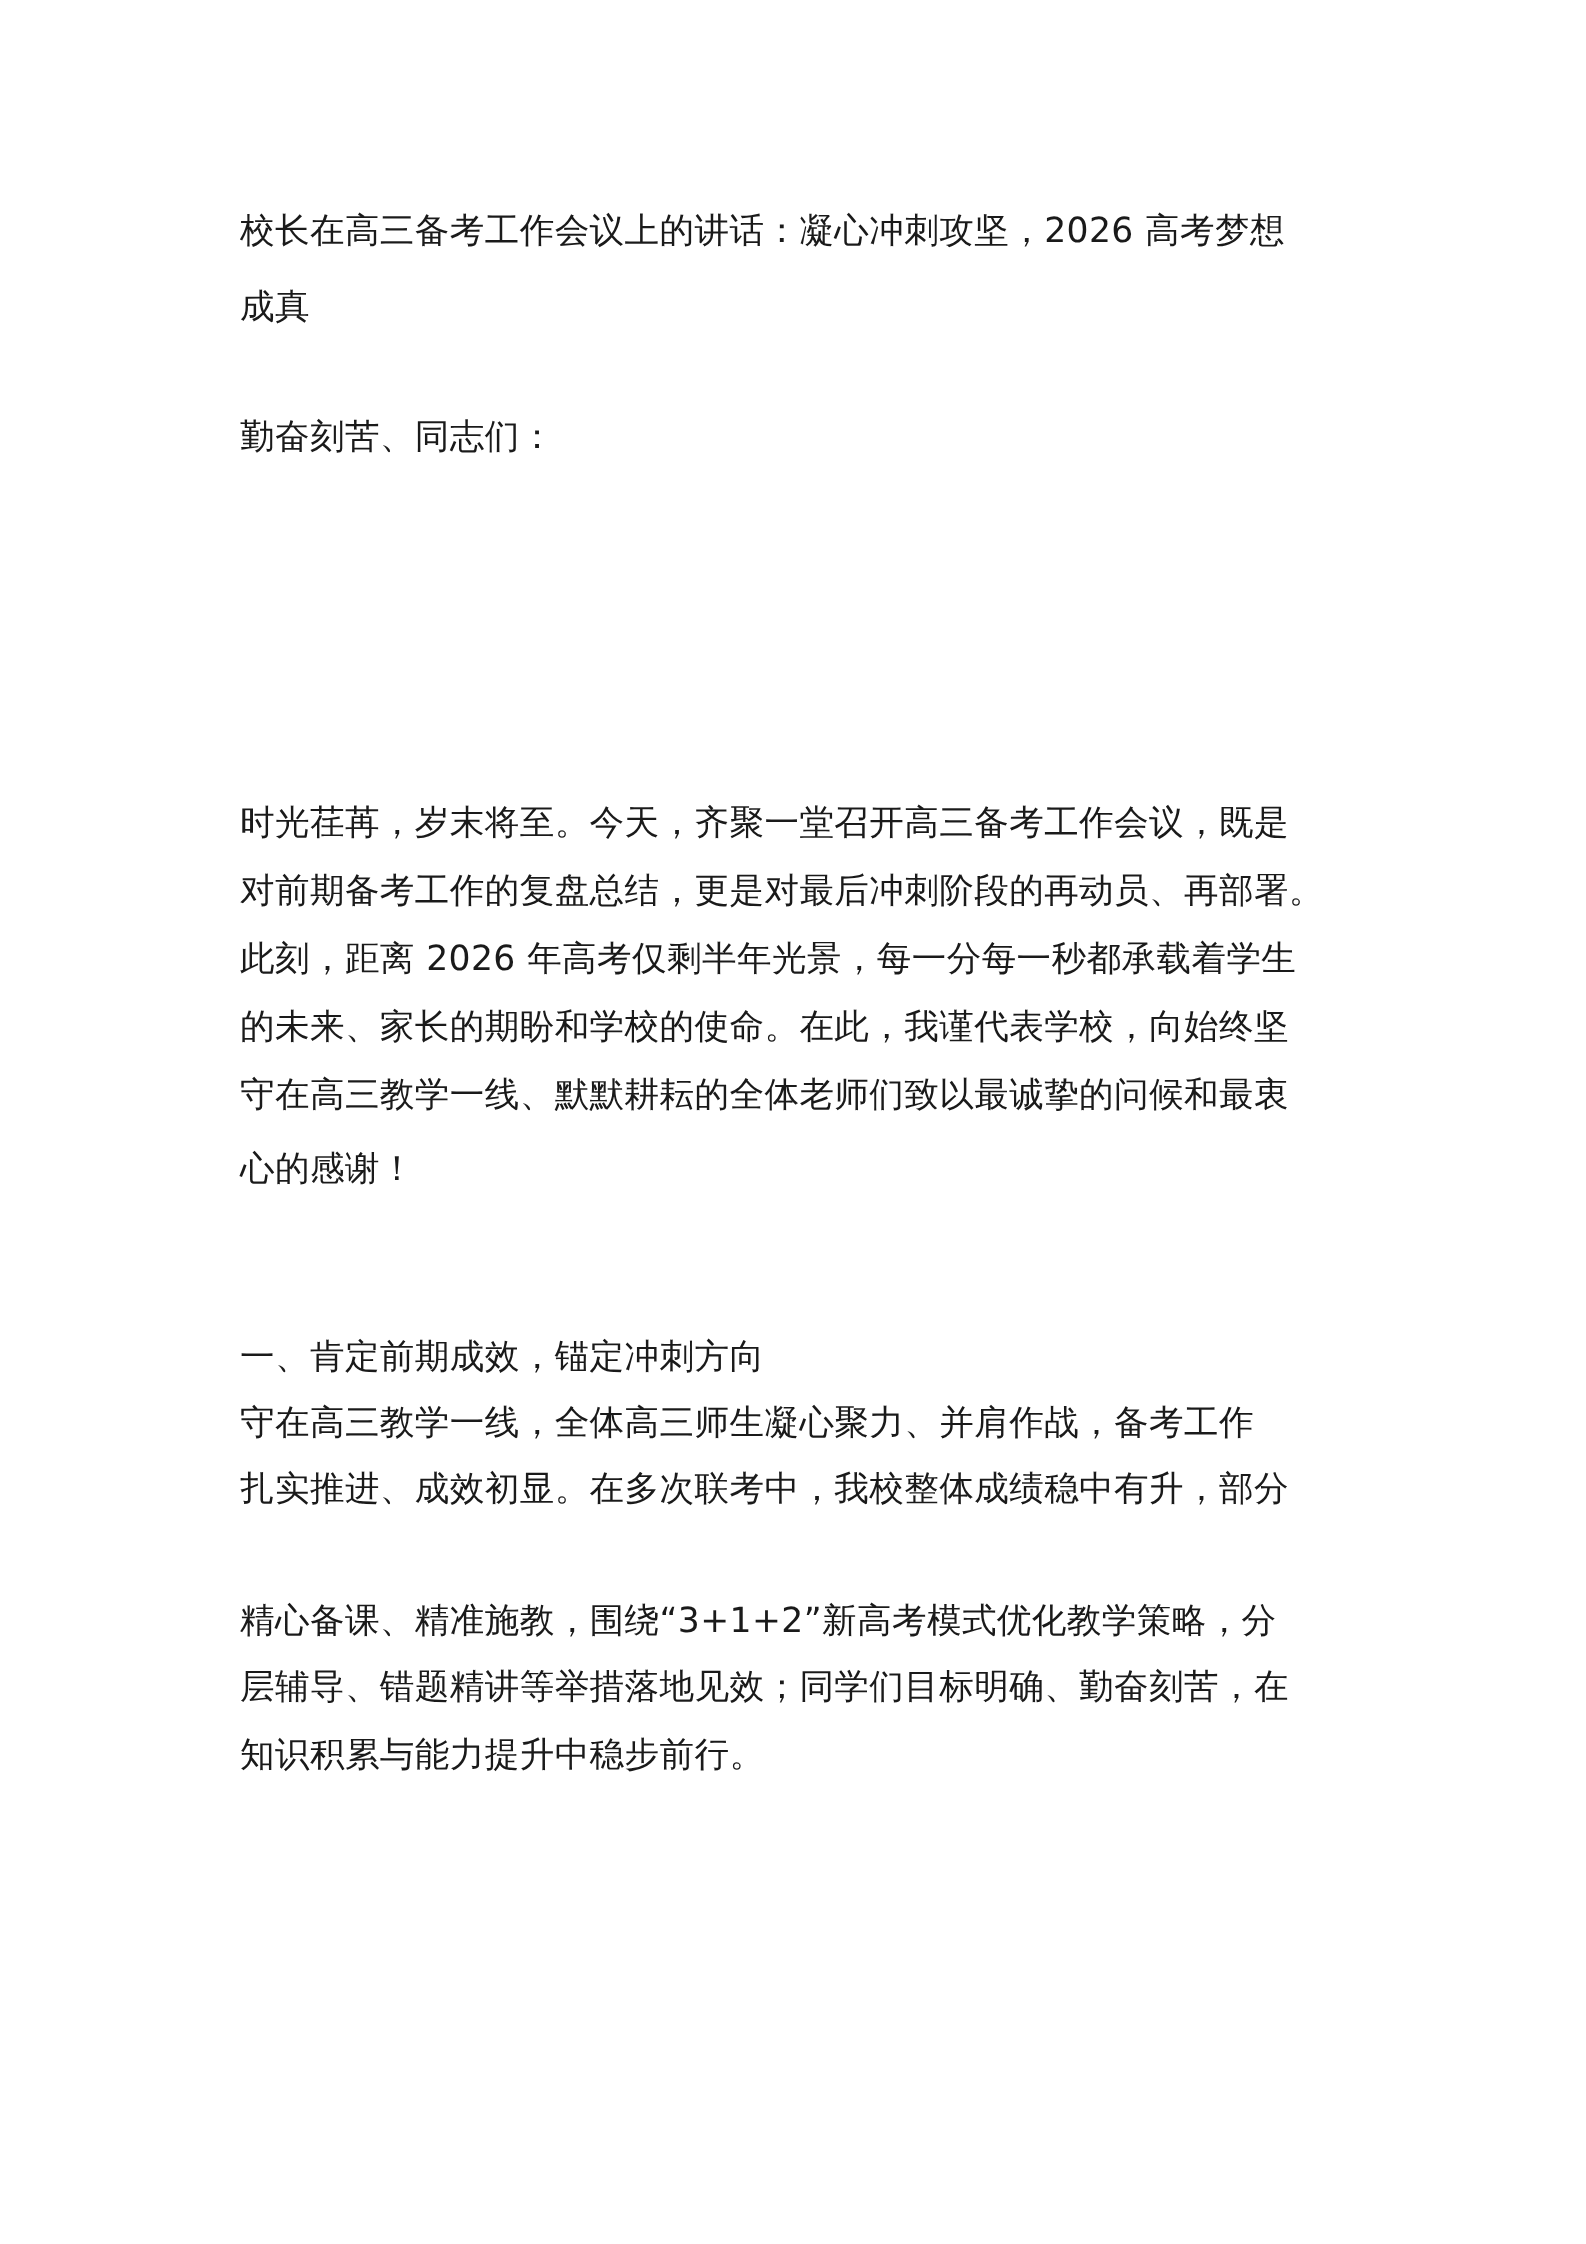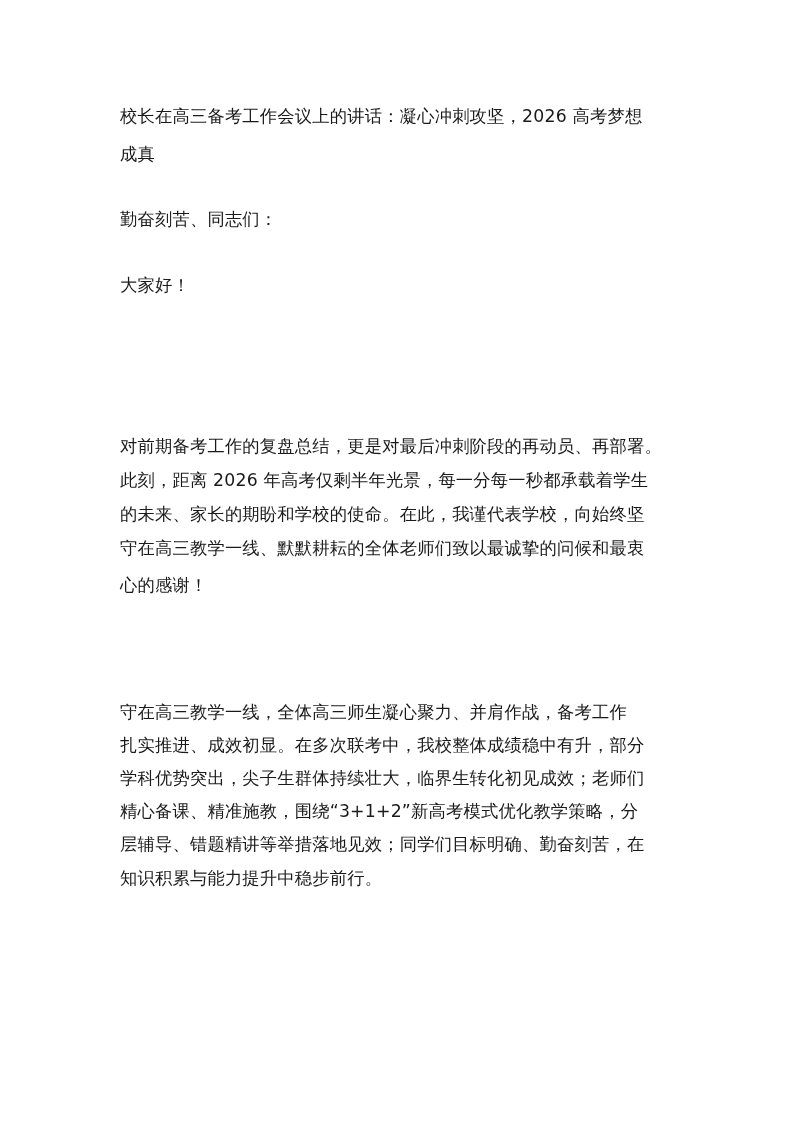--- a/index.html
+++ b/index.html
@@ -11,28 +11,28 @@
   </style>
 </head>
 <body>
 
 <div class="page">
   <div class="line" style="top:104px">校长在高三备考工作会议上的讲话：凝心冲刺攻坚，2026 高考梦想</div>
   <div class="line" style="top:142px">成真</div>
 
   <div class="line" style="top:207px">勤奋刻苦、同志们：</div>
 
-  <div class="line" style="top:273px">大家好！</div>
 
+  <div class="line" style="top:400px">时光荏苒，岁末将至。今天，齐聚一堂召开高三备考工作会议，既是</div>
   <div class="line" style="top:434px">对前期备考工作的复盘总结，更是对最后冲刺阶段的再动员、再部署。</div>
   <div class="line" style="top:468px">此刻，距离 2026 年高考仅剩半年光景，每一分每一秒都承载着学生</div>
   <div class="line" style="top:502px">的未来、家长的期盼和学校的使命。在此，我谨代表学校，向始终坚</div>
   <div class="line" style="top:573px">心的感谢！</div>
   <div class="line" style="top:536px">守在高三教学一线、默默耕耘的全体老师们致以最诚挚的问候和最衷</div>
 
+  <div class="line" style="top:667px">一、肯定前期成效，锚定冲刺方向</div>
 
   <div class="line" style="top:700px">守在高三教学一线，全体高三师生凝心聚力、并肩作战，备考工作</div>
   <div class="line" style="top:733px">扎实推进、成效初显。在多次联考中，我校整体成绩稳中有升，部分</div>
-  <div class="line" style="top:766px">学科优势突出，尖子生群体持续壮大，临界生转化初见成效；老师们</div>
   <div class="line" style="top:799px">精心备课、精准施教，围绕“3+1+2”新高考模式优化教学策略，分</div>
   <div class="line" style="top:832px">层辅导、错题精讲等举措落地见效；同学们目标明确、勤奋刻苦，在</div>
   <div class="line" style="top:866px">知识积累与能力提升中稳步前行。</div>
 </div>
 
 </body></html>

